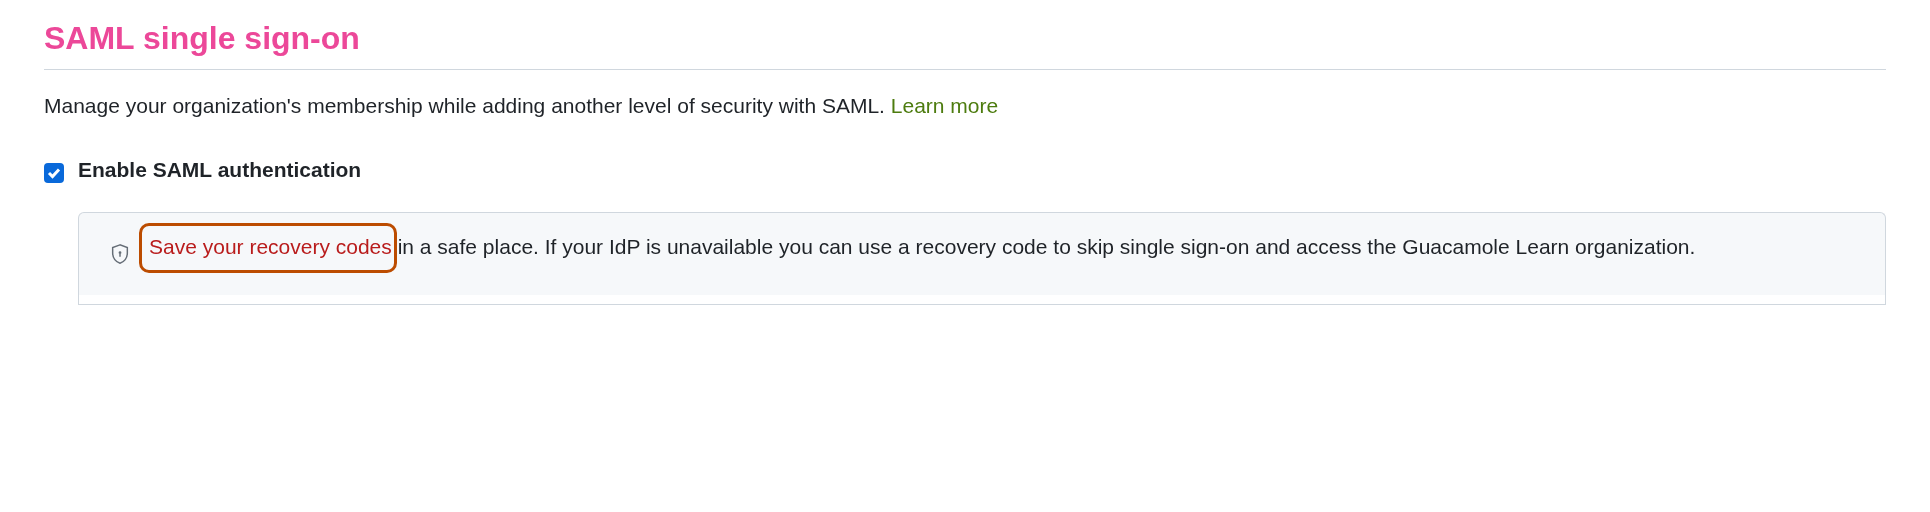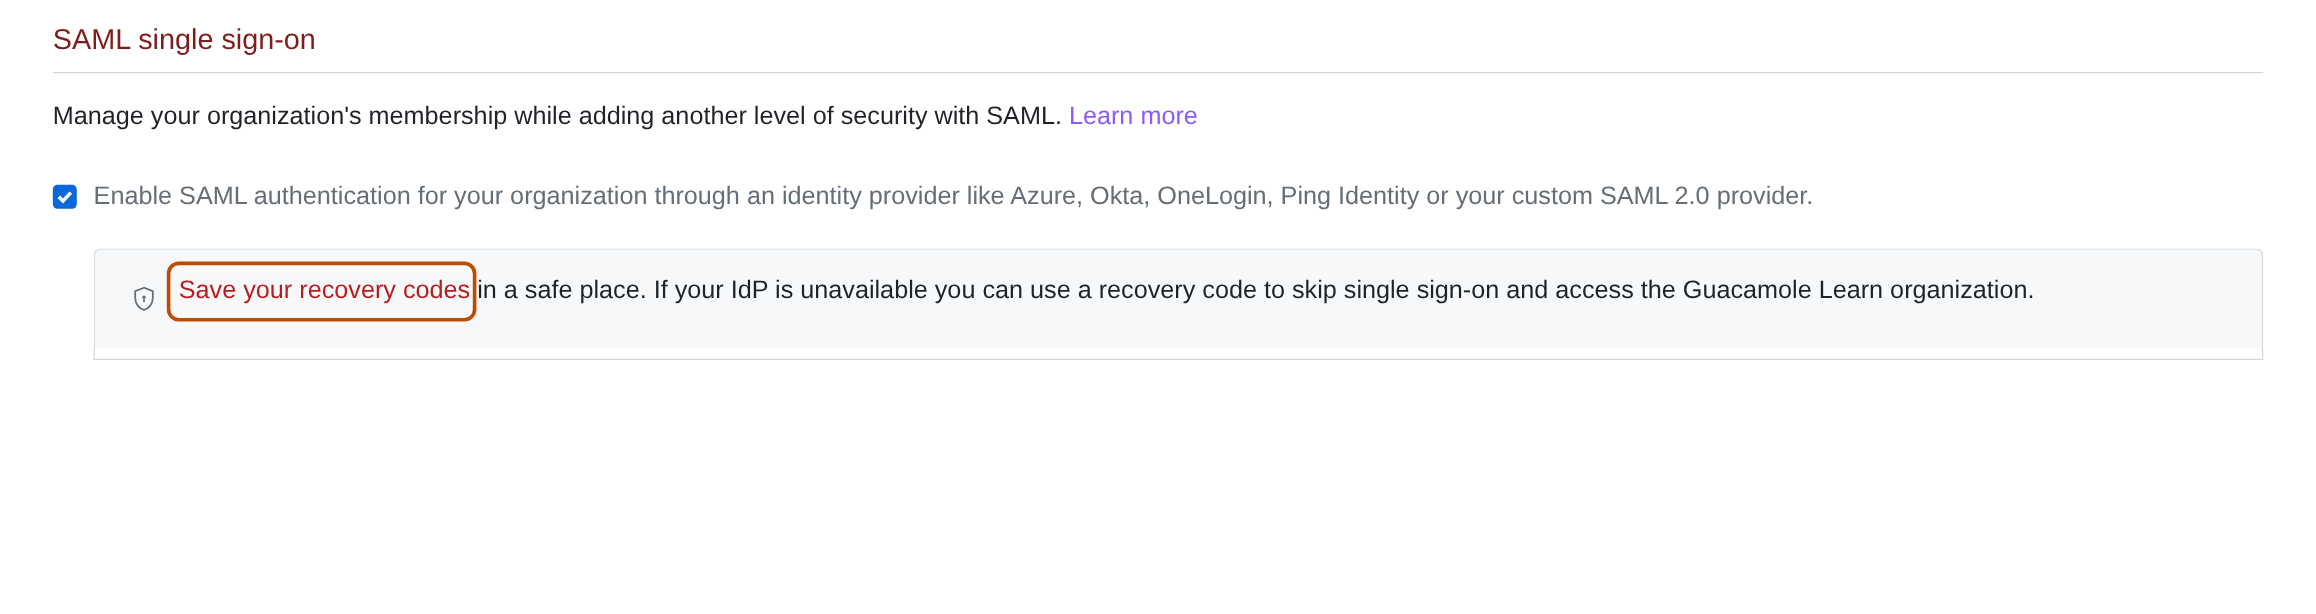--- a/index.html
+++ b/index.html
@@ -4,34 +4,34 @@
   <style>
     * { box-sizing: border-box; margin: 0; padding: 0; }
     body {
       font-family: -apple-system, BlinkMacSystemFont, "Segoe UI", Helvetica, Arial, sans-serif;
       background: #ffffff;
       color: #1f2328;
       padding: 20px 44px;
       width: 1930px;
     }
     .section-heading {
-      font-size: 24px;
-      font-weight: 400;
-      color: #7f1d1d;
+      font-size: 32px;
+      font-weight: 700;
+      color: #ec4899;
       padding-bottom: 12px;
       border-bottom: 1px solid #d0d7de;
       margin-bottom: 24px;
     }
     .intro-text {
       font-size: 21px;
       color: #1f2328;
       margin-bottom: 40px;
     }
     .link {
-      color: #8b5cf6;
+      color: #4d7c0f;
       text-decoration: none;
       cursor: pointer;
     }
     .checkbox-row {
       display: flex;
       align-items: flex-start;
       gap: 14px;
       margin-bottom: 28px;
     }
     .checkbox {
@@ -129,21 +129,21 @@
   <span>Manage your organization's membership while adding another level of security with SAML. </span><a class="link">Learn more</a>
 </p>
 
 <div class="checkbox-row">
   <div class="checkbox">
     <svg viewBox="0 0 14 14">
         <polyline points="2,7 5.5,10.5 12,3.5"></polyline>
       </svg>
   </div>
   <div class="checkbox-body">
-    <span class="checkbox-desc">Enable SAML authentication for your organization through an identity provider like Azure, Okta, OneLogin, Ping Identity or your custom SAML 2.0 provider.</span>
+    <span class="checkbox-label">Enable SAML authentication</span>
   </div>
 </div>
 
 <div class="note-box-wrapper">
   <div class="note-box">
     <svg class="shield-icon" viewBox="0 0 24 24">
       <path d="M12 2 L4 5 V11 C4 16.5 7.5 21 12 22 C16.5 21 20 16.5 20 11 V5 Z"></path>
       <circle cx="12" cy="10.5" r="1.5" fill="#656d76" stroke="none"></circle>
       <line x1="12" y1="12" x2="12" y2="15"></line>
     </svg>

